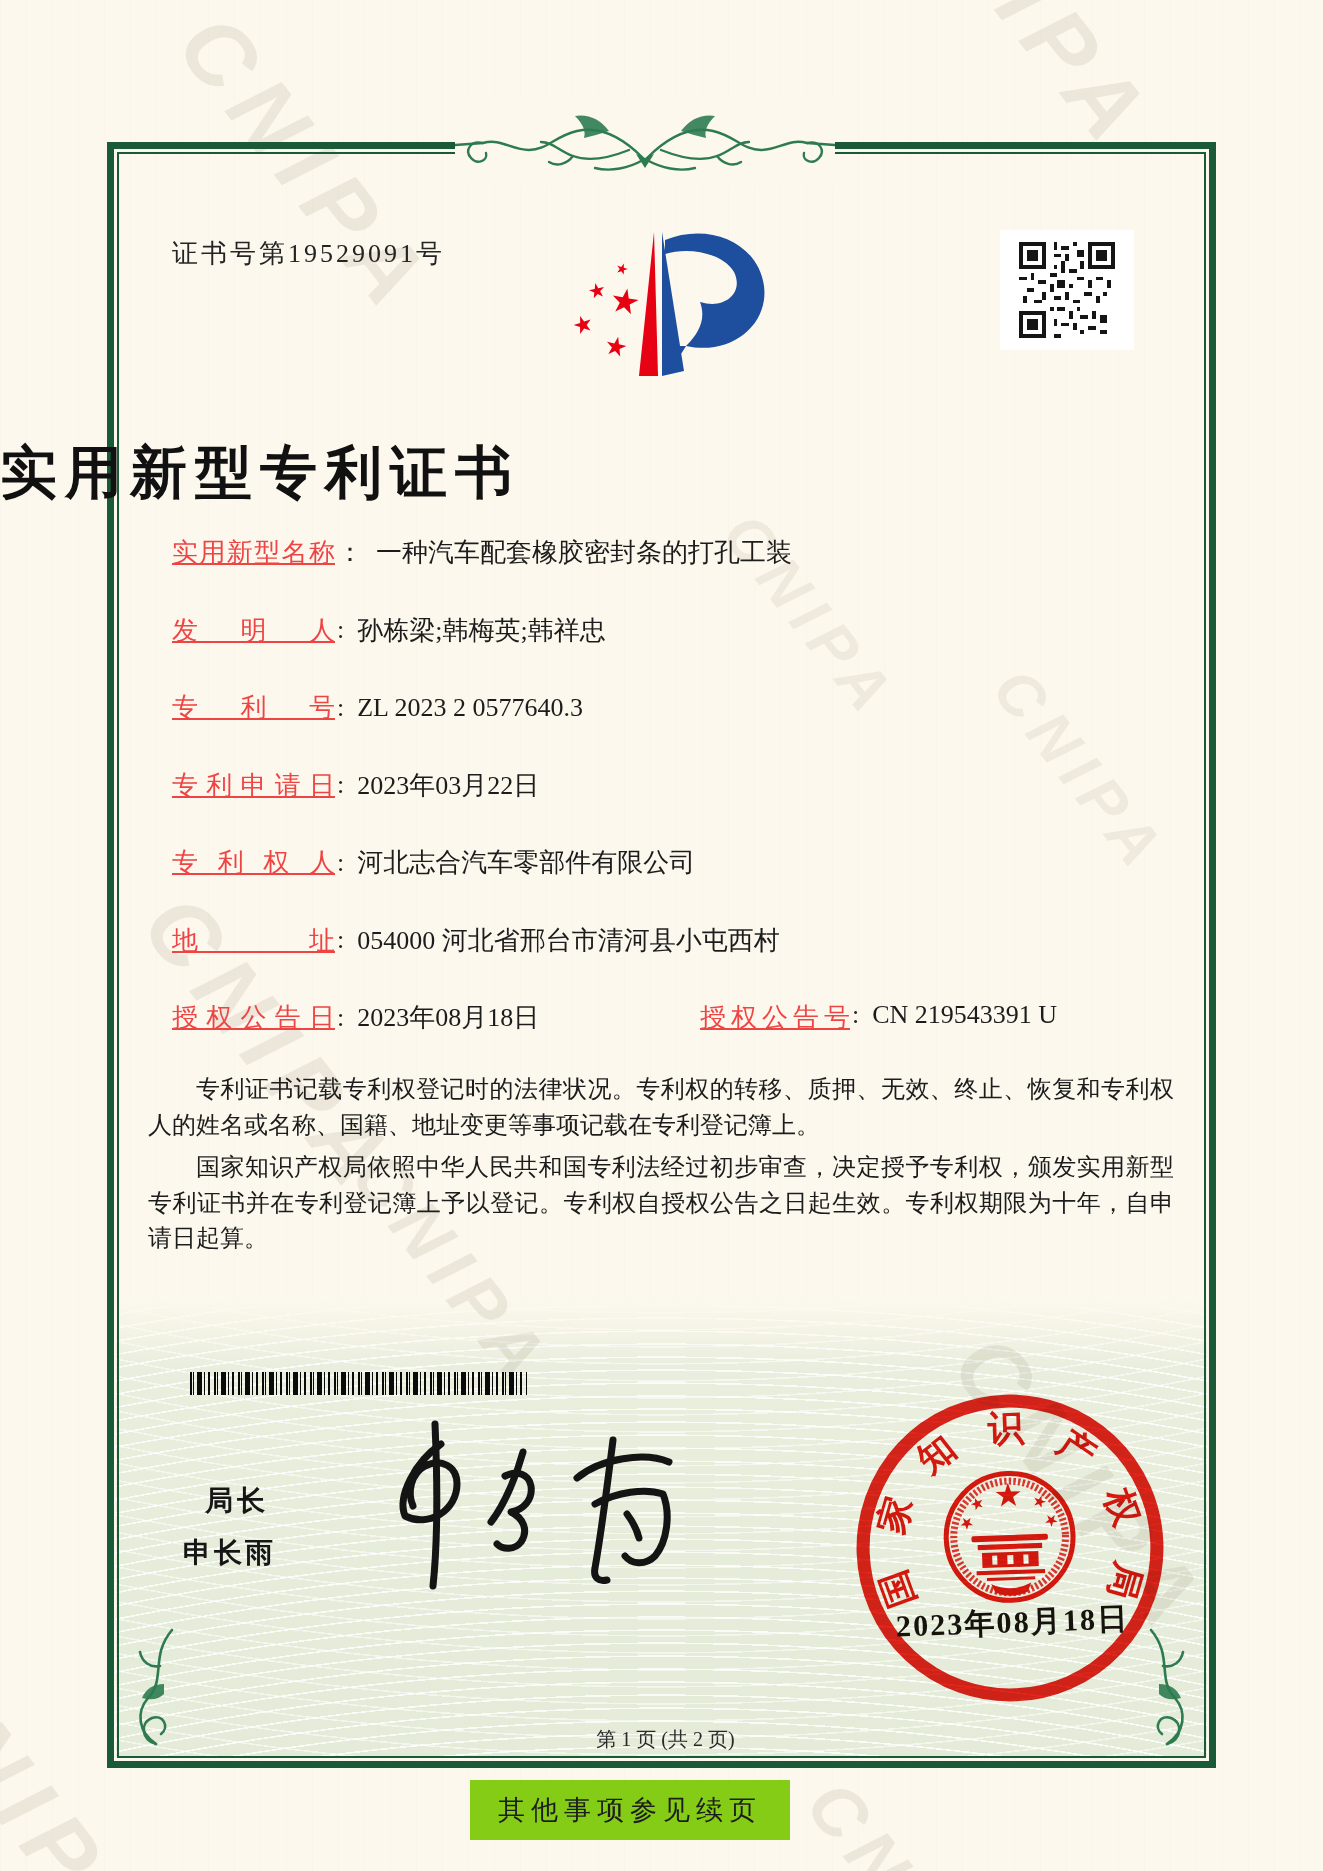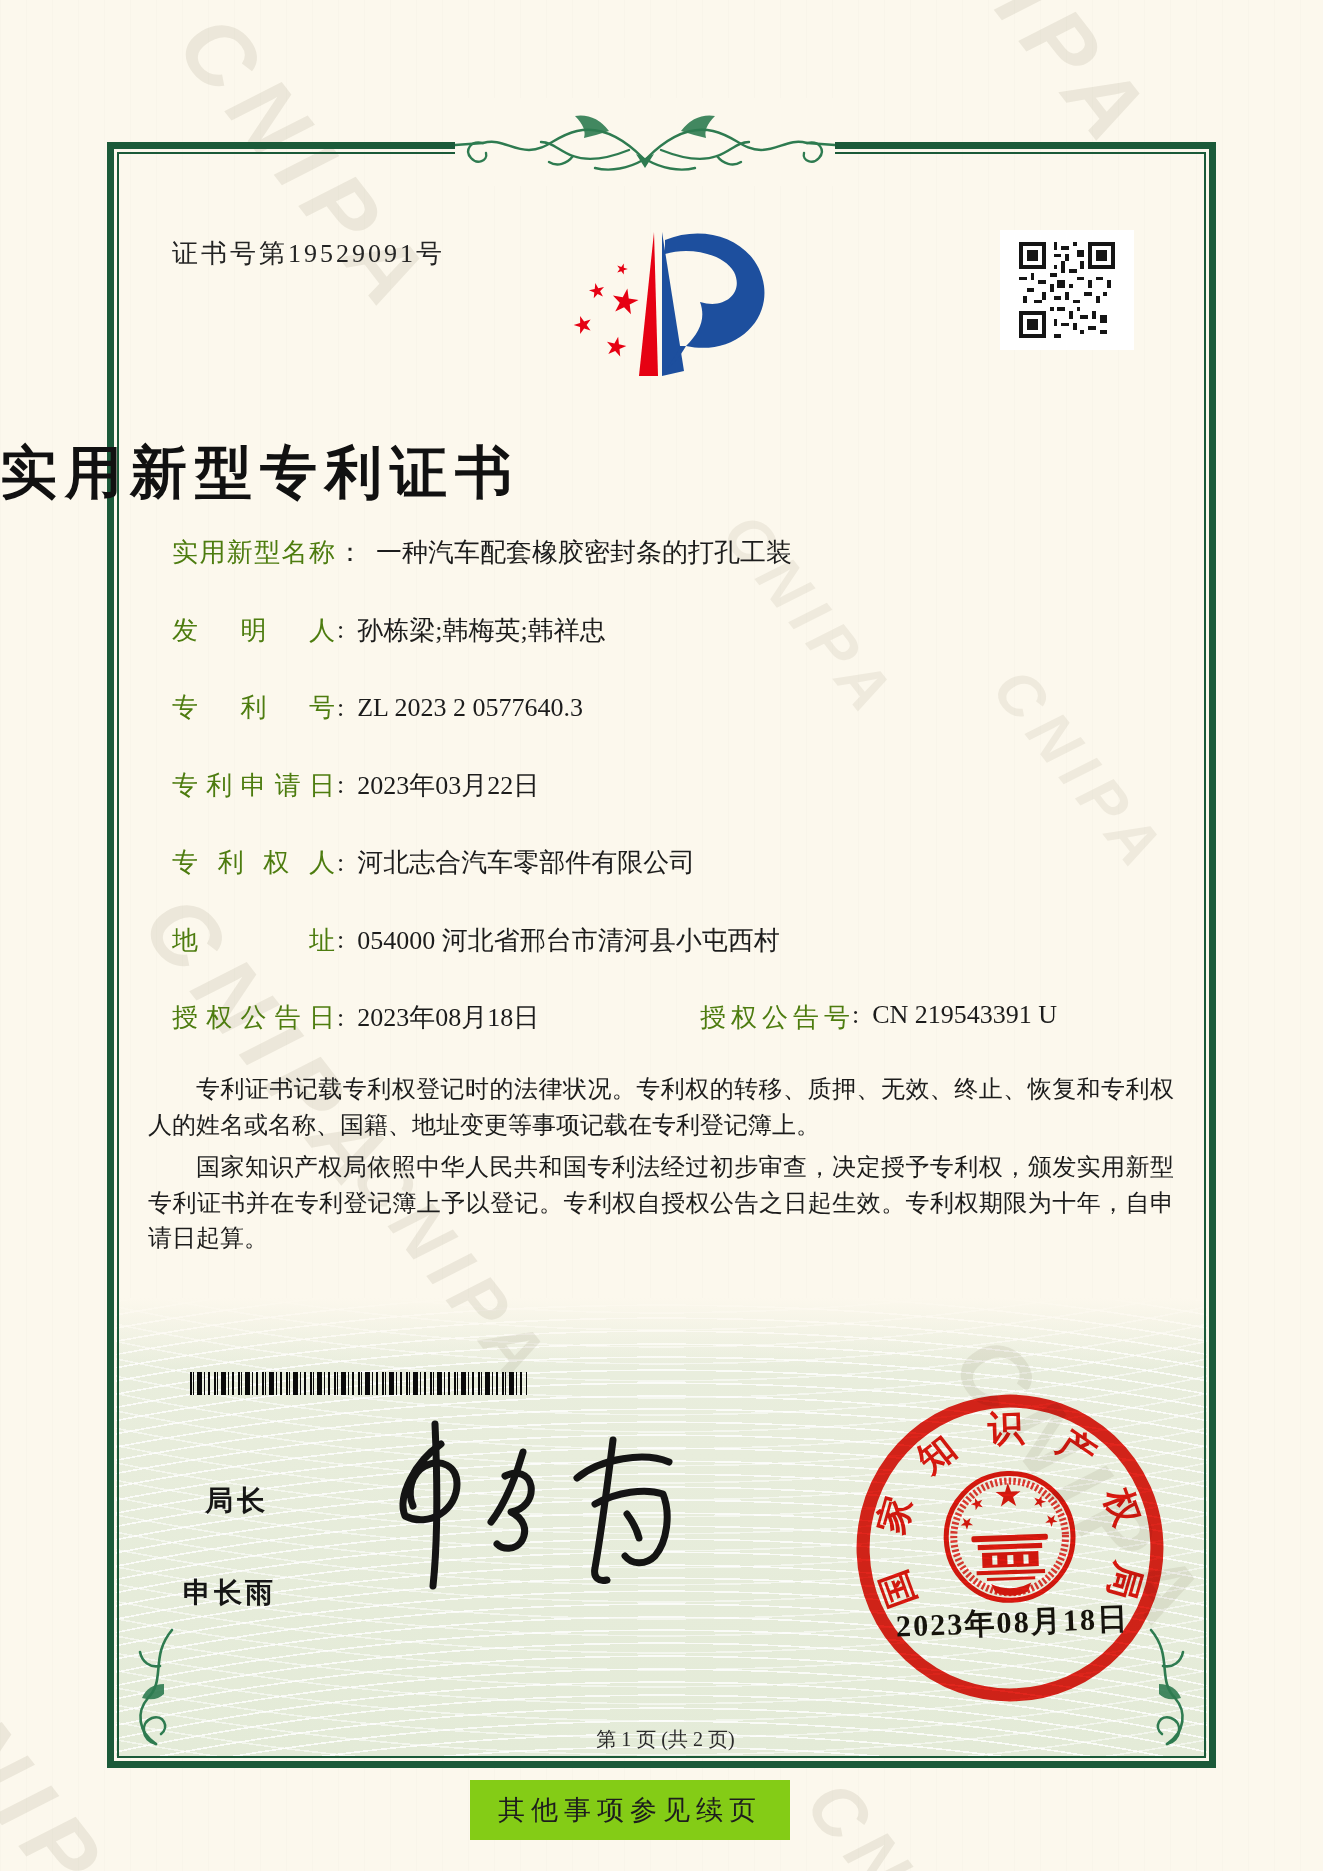--- a/index.html
+++ b/index.html
@@ -32,42 +32,42 @@
   
   .cert-no{position:absolute;left:172px;top:236px;z-index:4;font-size:26px;letter-spacing:3px;color:#242424;}
   .logo{position:absolute;left:562px;top:224px;width:212px;height:170px;z-index:4;}
   .qr{position:absolute;left:1000px;top:230px;width:134px;height:120px;z-index:4;background:#fff;
       display:flex;align-items:center;justify-content:center;}
   .doc-title{position:absolute;left:0;right:0;top:418px;z-index:4;
       font-size:57px;font-weight:700;letter-spacing:8px;color:#111;margin-top:17px;}
   
   .fields{position:absolute;left:172px;top:514px;width:980px;z-index:4;font-size:26px;}
   .frow{height:77.5px;display:flex;align-items:center;position:relative;}
-  .flabel{display:inline-block;width:163px;text-align:justify;text-align-last:justify;color:#4d7c0f;}
+  .flabel{display:inline-block;width:163px;text-align:justify;text-align-last:justify;color:#ef4444;text-decoration:underline;}
   .fcolon{margin-left:2px;color:#242424;}
   .fvalue{margin-left:13px;color:#1c1c1c;}
   .fgroup2{position:absolute;left:528px;display:flex;align-items:flex-start;}
   .fgroup2 .flabel{width:150px;}
   
   .bodytext{position:absolute;left:148px;top:1072px;width:1026px;z-index:4;
       font-size:24px;line-height:35.5px;text-align:justify;color:#1c1c1c;}
   .bodytext p{margin:0;text-indent:2em;}
   .bodytext p + p{margin-top:7px;}
   
   .barcode{position:absolute;left:190px;top:1372px;width:337px;height:23px;z-index:4;
       background:repeating-linear-gradient(90deg,
         #0a0a0a 0 2px,transparent 2px 3px,
         #0a0a0a 3px 4px,transparent 4px 7px,
         #0a0a0a 7px 12px,transparent 12px 14px,
         #0a0a0a 14px 15px,transparent 15px 18px,
         #0a0a0a 18px 20px,transparent 20px 24px);}
   
   .signer{position:absolute;left:183px;z-index:4;font:700 28px "Liberation Sans",sans-serif;color:#161616;}
   .signer.title{top:1482px;letter-spacing:4px;margin-left:22px;}
-  .signer.name{top:1534px;letter-spacing:3px;margin-top:40px;}
+  .signer.name{top:1534px;letter-spacing:3px;}
   .signature{position:absolute;left:345px;top:1418px;width:370px;height:178px;z-index:5;}
   
   .seal{position:absolute;left:850px;top:1388px;width:320px;height:320px;z-index:6;
         mix-blend-mode:multiply;transform:rotate(-2deg);}
   .seal text.ring-char{font-family:"Liberation Serif",serif;font-weight:700;font-size:36px;fill:#e51910;}
   .seal text.seal-date{font-family:"Liberation Serif",serif;font-weight:700;font-size:30px;fill:#17140e;letter-spacing:2px;}
   
   .page-info{position:absolute;left:0;right:0;top:1726px;z-index:4;text-align:center;font-size:20px;color:#2a2a2a;padding-left:8px;}
   .note-box{position:absolute;left:630px;top:1780px;transform:translateX(-50%);z-index:4;
       background:#84cc16;padding:12px 28px;font-size:27px;letter-spacing:6px;color:#1d1d1d;white-space:nowrap;}

